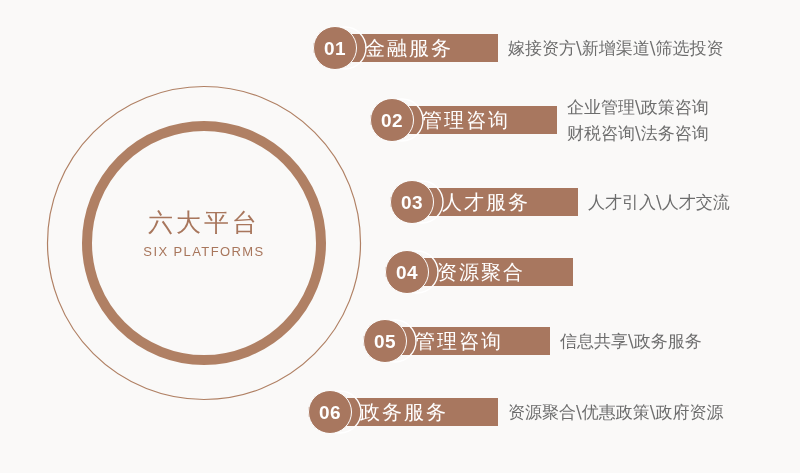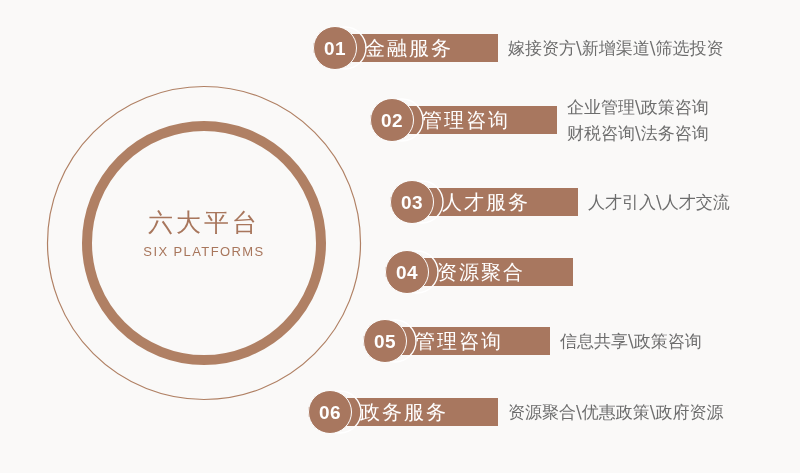--- a/index.html
+++ b/index.html
@@ -221,21 +221,21 @@
         <span class="pill-title">管理咨询</span>
       </div>
       <svg class="badge-arc" viewBox="0 0 44 44">
         <circle cx="22" cy="22" r="21" fill="none" stroke="#ffffff" stroke-width="1.4"></circle>
       </svg>
       <div class="badge">
         <span class="badge-num">05</span>
       </div>
     </div>
     <div class="desc">
-      <span class="line">信息共享\政策咨询</span>
+      <span class="line">信息共享\政务服务</span>
     </div>
   </div>
 
   <div class="row" style="left:308px; top:389px;">
     <div class="pill-wrap">
       <div class="pill" style="width:190px;">
         <span class="pill-title">政务服务</span>
       </div>
       <svg class="badge-arc" viewBox="0 0 44 44">
         <circle cx="22" cy="22" r="21" fill="none" stroke="#ffffff" stroke-width="1.4"></circle>

